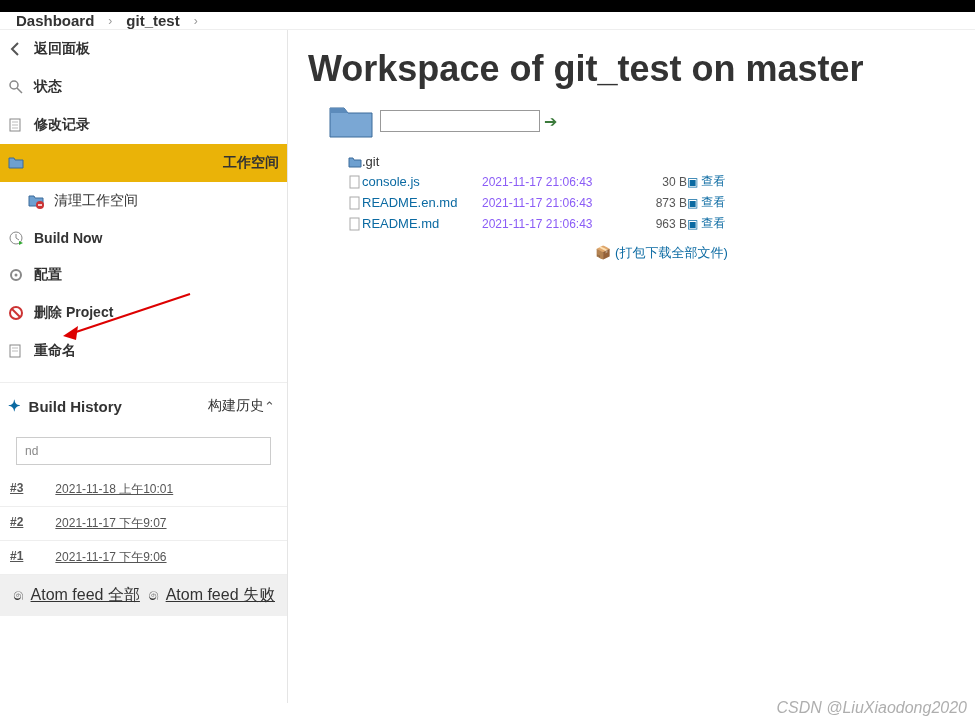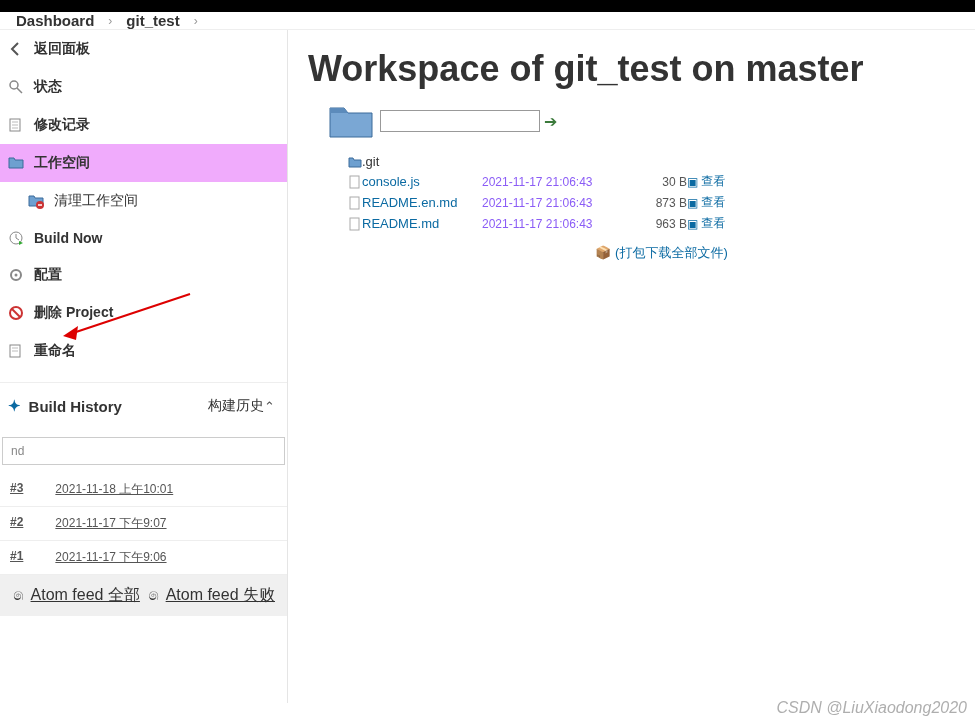--- a/index.html
+++ b/index.html
@@ -4,28 +4,28 @@
 <style>
 * { margin: 0; padding: 0; box-sizing: border-box; font-family: "Helvetica Neue", Helvetica, Arial, sans-serif; }
 body { width: 975px; height: 725px; background: #fff; overflow: hidden; position: relative; }
 .header-bar { background: #000; height: 12px; color: #fff; padding-left: 15px; font-weight: bold; font-size: 16px; overflow: hidden; }
 .breadcrumb { display: flex; align-items: center; padding: 0 8px; border-bottom: 1px solid #eee; }
 .breadcrumb-item { font-weight: bold; font-size: 15px; color: #333; padding: 0 8px; cursor: pointer; }
 .breadcrumb-sep { color: #999; padding: 0 6px; font-size: 12px; }
 .content-wrap { display: flex; height: calc(100% - 52px); }
 .sidebar { width: 288px; border-right: 1px solid #e5e5e5; display: flex; flex-direction: column; }
 .side-item { display: flex; align-items: center; padding: 10px 8px; cursor: pointer; font-size: 14px; color: #333; font-weight: bold; }
-.side-item.selected { background: #f0abfc; }
+.side-item.selected { background: #eab308; justify-content: space-between; }
 .side-item.sub { padding-left: 28px; font-weight: normal; }
 .side-icon { width: 16px; height: 16px; margin-right: 10px; display: inline-flex; align-items: center; justify-content: center; }
 .build-history-hdr { display: flex; align-items: center; justify-content: space-between; padding: 14px 12px 14px 8px; border-top: 1px solid #eee; margin-top: 12px; }
 .bh-left { display: flex; align-items: center; gap: 8px; font-weight: bold; font-size: 15px; color: #333; }
 .bh-right { display: flex; align-items: center; font-size: 14px; color: #333; }
 .chev { font-size: 13px; color: #555; }
-.filter-box { margin: 8px 2px; border: 1px solid #ccc; background: #c4b5fd; }
+.filter-box { margin: 8px 16px; border: 1px solid #ccc; background: #c4b5fd; }
 .filter-box input { width: 100%; border: none; padding: 6px 8px; font-size: 12px; color: #888; outline: none; }
 .build-row { display: flex; gap: 32px; padding: 8px 10px; font-size: 12px; color: #555; border-bottom: 1px solid #eee; }
 .build-row a { color: #555; text-decoration: underline; cursor: pointer; }
 .build-id { font-weight: bold; text-decoration: underline; }
 .feed-row { padding: 10px 8px; font-size: 16px; text-align: right; color: #333; background: #f0f0f0; }
 .feed-row a { color: #333; text-decoration: underline; margin: 0 4px; cursor: pointer; }
 .rss { margin-right: 3px; }
 .main { flex: 1; padding: 18px 20px; position: relative; }
 h1 { font-size: 36px; font-weight: bold; color: #333; margin-bottom: 12px; }
 .path-row { display: flex; align-items: center; gap: 6px; margin-bottom: 12px; margin-left: 20px; }

